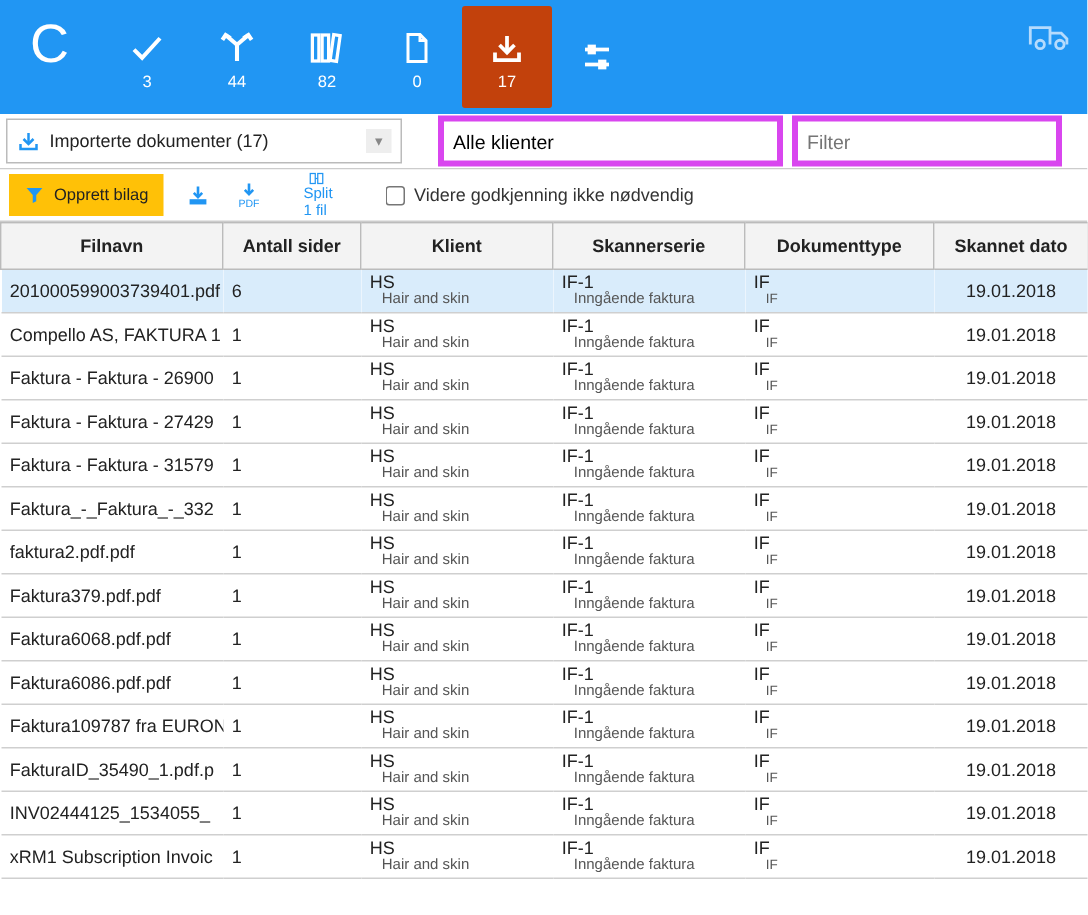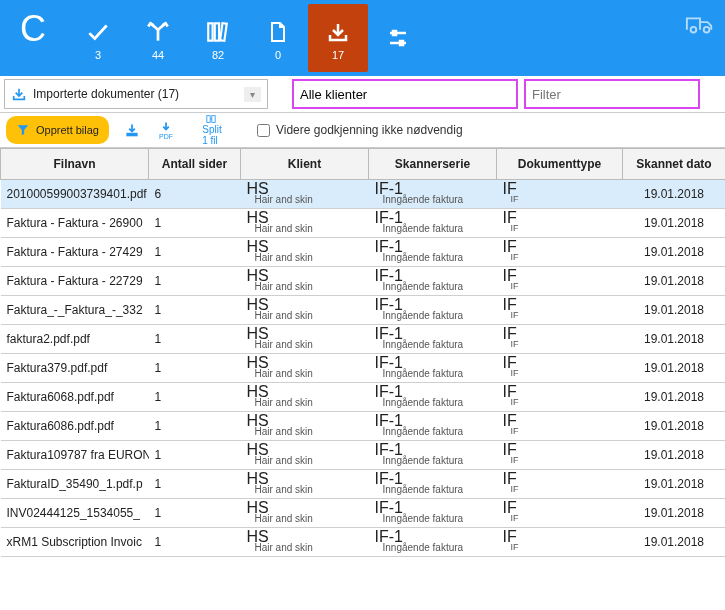--- a/index.html
+++ b/index.html
@@ -11,40 +11,40 @@
   .ribbon-item .cnt{font-size:11px;}
   .ribbon .logo{font-size:36px;font-weight:300;width:50px;text-align:center;margin-right:10px;margin-top:4px;}
   .ribbon .spacer{flex:1;}
   .ribbon .truck{font-size:22px;opacity:.85;margin-top:8px;margin-right:2px;}
   
   .fbar{display:flex;align-items:center;height:36px;border-bottom:1px solid #ccc;background:#fff;}
   .fbar .dropdown{display:flex;align-items:center;height:28px;margin:16px 4px;border:1px solid #bbb;padding:0 6px;min-width:0;}
   .fbar .dropdown.doclist{width:250px;justify-content:space-between;}
   .fbar .dropdown .dd-icn{color:#2196F3;margin-right:6px;font-size:14px;}
   .fbar .dropdown .dd-arrow{color:#888;font-size:10px;background:#eee;padding:2px 6px;margin-left:4px;}
-  .fbar input{height:26px;border:2px solid #d946ef;padding:0 6px;font-size:13px;}
+  .fbar input{height:26px;border:4px solid #d946ef;padding:0 6px;font-size:13px;}
   .fbar .clients{width:210px;margin-left:20px;}
   .fbar .filter{width:160px;margin-left:6px;}
   
   .toolrow{display:flex;align-items:center;height:34px;background:#fff;border-bottom:1px solid #ccc;}
-  .btn-create{background:#FFC107;display:flex;align-items:center;height:28px;padding:0 10px;margin:0 6px;cursor:pointer;font-size:11px;border-radius:10px;}
+  .btn-create{background:#FFC107;display:flex;align-items:center;height:28px;padding:0 10px;margin:0 6px;cursor:pointer;font-size:11px;}
   .btn-create .tri{color:#2196F3;margin-right:6px;font-size:12px;}
   .tool{display:flex;flex-direction:column;align-items:center;justify-content:center;width:34px;height:32px;color:#2196F3;font-size:16px;cursor:pointer;}
   .tool.split{width:56px;flex-direction:column;}
   .tool.split .lbls{display:flex;flex-direction:column;font-size:10px;color:#2196F3;margin-left:2px;line-height:11px;}
   .chkcol{display:flex;flex-direction:column;justify-content:center;margin-left:18px;gap:2px;align-items:flex-end;}
   .chkrow{display:flex;align-items:center;font-size:12px;color:#333;}
   .chkrow input{margin:0 6px 0 0;width:13px;height:13px;}
   
   .tbl{width:100%;border-collapse:collapse;table-layout:fixed;}
   .tbl th{background:#f3f3f3;border:1px solid #bbb;font-weight:600;font-size:12px;padding:4px 6px;text-align:center;height:22px;white-space:nowrap;overflow:hidden;margin-left:23px;}
   .tbl td{border-bottom:1px solid #cfcfcf;padding:2px 6px;font-size:12px;height:24px;vertical-align:middle;white-space:nowrap;overflow:hidden;text-overflow:clip;}
   .tbl tr.sel td{background:#d9ecfb;margin-left:43px;}
   .two-line{line-height:11px;}
-  .two-line .l1{font-size:16px;}
+  .two-line .l1{font-size:12px;}
   .two-line .l2{font-size:10px;color:#555;padding-left:8px;}
   .col-file{width:148px;text-align:left;}
   .col-pages{width:92px;text-align:left;}
   .col-client{width:128px;}
   .col-serie{width:128px;}
   .col-type{width:126px;}
   .col-date{width:103px;text-align:center;}
   svg{display:block;}
 </style>
 </head>
@@ -227,20 +227,43 @@
         </td>
         <td>
           <div class="two-line">
             <div class="l1">IF</div>
             <div class="l2" style="font-size:9px">IF</div>
           </div>
         </td>
         <td class="col-date">19.01.2018</td>
       </tr>
       <tr>
+        <td class="col-file">Compello AS, FAKTURA 1</td>
+        <td class="col-pages">1</td>
+        <td>
+          <div class="two-line">
+            <div class="l1">HS</div>
+            <div class="l2">Hair and skin</div>
+          </div>
+        </td>
+        <td>
+          <div class="two-line">
+            <div class="l1">IF-1</div>
+            <div class="l2">Inngående faktura</div>
+          </div>
+        </td>
+        <td>
+          <div class="two-line">
+            <div class="l1">IF</div>
+            <div class="l2" style="font-size:9px">IF</div>
+          </div>
+        </td>
+        <td class="col-date">19.01.2018</td>
+      </tr>
+      <tr>
         <td class="col-file">Faktura - Faktura - 26900</td>
         <td class="col-pages">1</td>
         <td>
           <div class="two-line">
             <div class="l1">HS</div>
             <div class="l2">Hair and skin</div>
           </div>
         </td>
         <td>
           <div class="two-line">
@@ -273,21 +296,21 @@
         </td>
         <td>
           <div class="two-line">
             <div class="l1">IF</div>
             <div class="l2" style="font-size:9px">IF</div>
           </div>
         </td>
         <td class="col-date">19.01.2018</td>
       </tr>
       <tr>
-        <td class="col-file">Faktura - Faktura - 22729</td>
+        <td class="col-file">Faktura - Faktura - 31579</td>
         <td class="col-pages">1</td>
         <td>
           <div class="two-line">
             <div class="l1">HS</div>
             <div class="l2">Hair and skin</div>
           </div>
         </td>
         <td>
           <div class="two-line">
             <div class="l1">IF-1</div>

